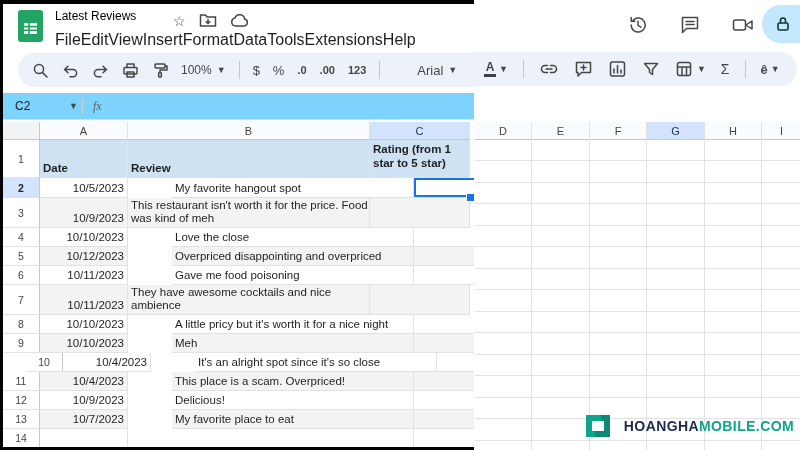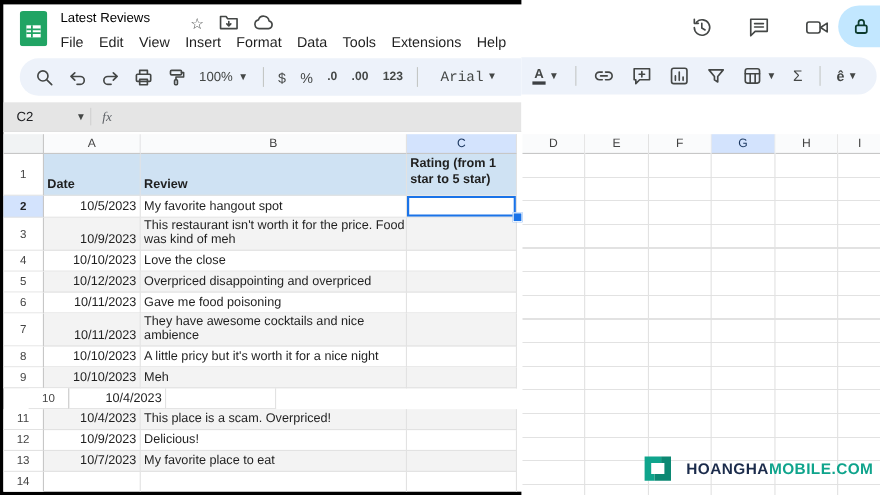--- a/index.html
+++ b/index.html
@@ -36,31 +36,31 @@
   .wm-text{font-size:14px;font-weight:700;letter-spacing:.4px;white-space:nowrap;}
   .wm-text .dark{color:var(--wm-navy,#1b2b4b);}
   .wm-text .teal{color:var(--wm-teal,#0fa48c);}
 
   
   .overlay{position:absolute;left:0;top:0;width:474px;height:450px;background:#fff;box-sizing:border-box;
            border-left:3px solid #000;border-top:4px solid #000;border-bottom:3px solid #000;overflow:hidden;}
   .ov-title{position:absolute;left:52px;top:5px;font-size:12px;color:#000000;white-space:nowrap;}
   .ov-title-icons{position:absolute;left:170px;top:9px;display:flex;align-items:center;gap:13px;color:#444746;}
   .star-g{font-size:14px;line-height:1;color:#444746;}
-  .ov-menu{position:absolute;left:52px;top:27px;display:flex;gap:14px;font-size:13px;color:#1f1f1f;white-space:nowrap;text-align:center;}
+  .ov-menu{position:absolute;left:52px;top:27px;display:flex;font-size:16px;color:#1f1f1f;white-space:nowrap;text-align:center;}
   .ov-menu span{cursor:default;}
   .ov-toolbar{position:absolute;left:15px;top:49px;right:0;height:34px;background:var(--toolbar-bg,#edf2fa);
               border-radius:17px 0 0 17px;display:flex;align-items:center;gap:13px;padding-left:14px;box-sizing:border-box;overflow:hidden;}
   .tlabel{font-size:12px;color:var(--icon,#444746);}
   .tlabel.b{font-weight:700;font-size:11px;}
   .zoomctl,.fontctl{display:flex;align-items:center;gap:5px;}
-  .fontctl{width:64px;justify-content:center;font-size:13px;color:var(--icon,#444746);font-family:Liberation Mono, monospace;}
+  .fontctl{width:64px;justify-content:flex-end;font-size:13px;color:var(--icon,#444746);}
 
   .ov-fxbar{position:absolute;left:0;top:89px;right:0;height:27px;border-bottom:1px solid #e0e0e0;
-            display:flex;align-items:center;box-sizing:border-box;background:#e5e5e5;}
+            display:flex;align-items:center;box-sizing:border-box;background:#7dd3fc;}
   .namebox{width:54px;padding-left:12px;font-size:12px;color:#202124;}
   .fx-sep{width:1px;height:16px;background:#d0d0d0;margin:0 10px 0 4px;}
   .fx{font-style:italic;font-size:12px;color:#5f6368;font-family:"Liberation Serif",serif;}
 
   
   .grid{position:absolute;left:0;top:118px;right:0;bottom:0;font-size:11.5px;}
   .ghead{display:flex;height:18px;}
   .corner{width:37px;background:#f1f3f4;border-right:1px solid var(--head-line,#c7c7c7);
           border-bottom:1px solid var(--head-line,#c7c7c7);box-sizing:border-box;}
   .colhead{background:#fafbfc;border-right:1px solid var(--grid-line,#e2e2e2);border-bottom:1px solid var(--head-line,#c7c7c7);
@@ -68,21 +68,21 @@
   .colhead.sel{background:var(--sel-header-bg,#d3e3fd);color:#19355e;font-weight:500;}
   .row{display:flex;}
   .rownum{width:37px;background:#fff;border-right:1px solid var(--head-line,#c7c7c7);border-bottom:1px solid var(--grid-line,#e2e2e2);
           display:flex;align-items:center;justify-content:center;font-size:10.5px;color:#444;box-sizing:border-box;flex:none;}
   .rownum.sel{background:var(--sel-header-bg,#d3e3fd);font-weight:700;color:#202124;}
   .cell{border-right:1px solid var(--grid-line,#e2e2e2);border-bottom:1px solid var(--grid-line,#e2e2e2);
         box-sizing:border-box;flex:none;overflow:hidden;line-height:13px;}
   .cell.a{width:88px;display:flex;align-items:flex-end;justify-content:flex-end;padding:1px 3px 2px 0;}
   .cell.b{width:242px;display:flex;align-items:flex-end;padding:1px 0 2px 3px;}
   .cell.c{width:100px;}
-  .row.single .cell.b{white-space:nowrap;}
+  .row.single .cell.b{white-space:nowrap;margin-left:44px;}
   .band .cell{background:var(--band-bg,#f3f3f3);}
   .hdr .cell{background:var(--header-row-bg,#cfe2f3);font-weight:700;}
   .cell.csel{background:#fff !important;box-shadow:inset 0 0 0 2px var(--selection,#1a73e8);}
   .fill-handle{position:absolute;width:7px;height:7px;background:var(--selection,#1a73e8);border:1px solid #fff;
                box-sizing:content-box;z-index:6;}
 </style>
 </head>
 <body>
 
 <div class="stage">
@@ -355,20 +355,21 @@
           </div>
           <div class="row band single" style="height: 19px;">
             <div class="rownum">9</div>
             <div class="cell a">10/10/2023</div>
             <div class="cell b">Meh</div>
             <div class="cell c"></div>
           </div>
           <div class="row single" style="height: 19px; padding-left: 23px;">
             <div class="rownum">10</div>
             <div class="cell a">10/4/2023</div>
+            <div class="cell b">It's an alright spot since it's so close</div>
             <div class="cell c"></div>
           </div>
           <div class="row band single" style="height: 19px;">
             <div class="rownum">11</div>
             <div class="cell a">10/4/2023</div>
             <div class="cell b">This place is a scam. Overpriced!</div>
             <div class="cell c"></div>
           </div>
           <div class="row single" style="height: 19px;">
             <div class="rownum">12</div>

